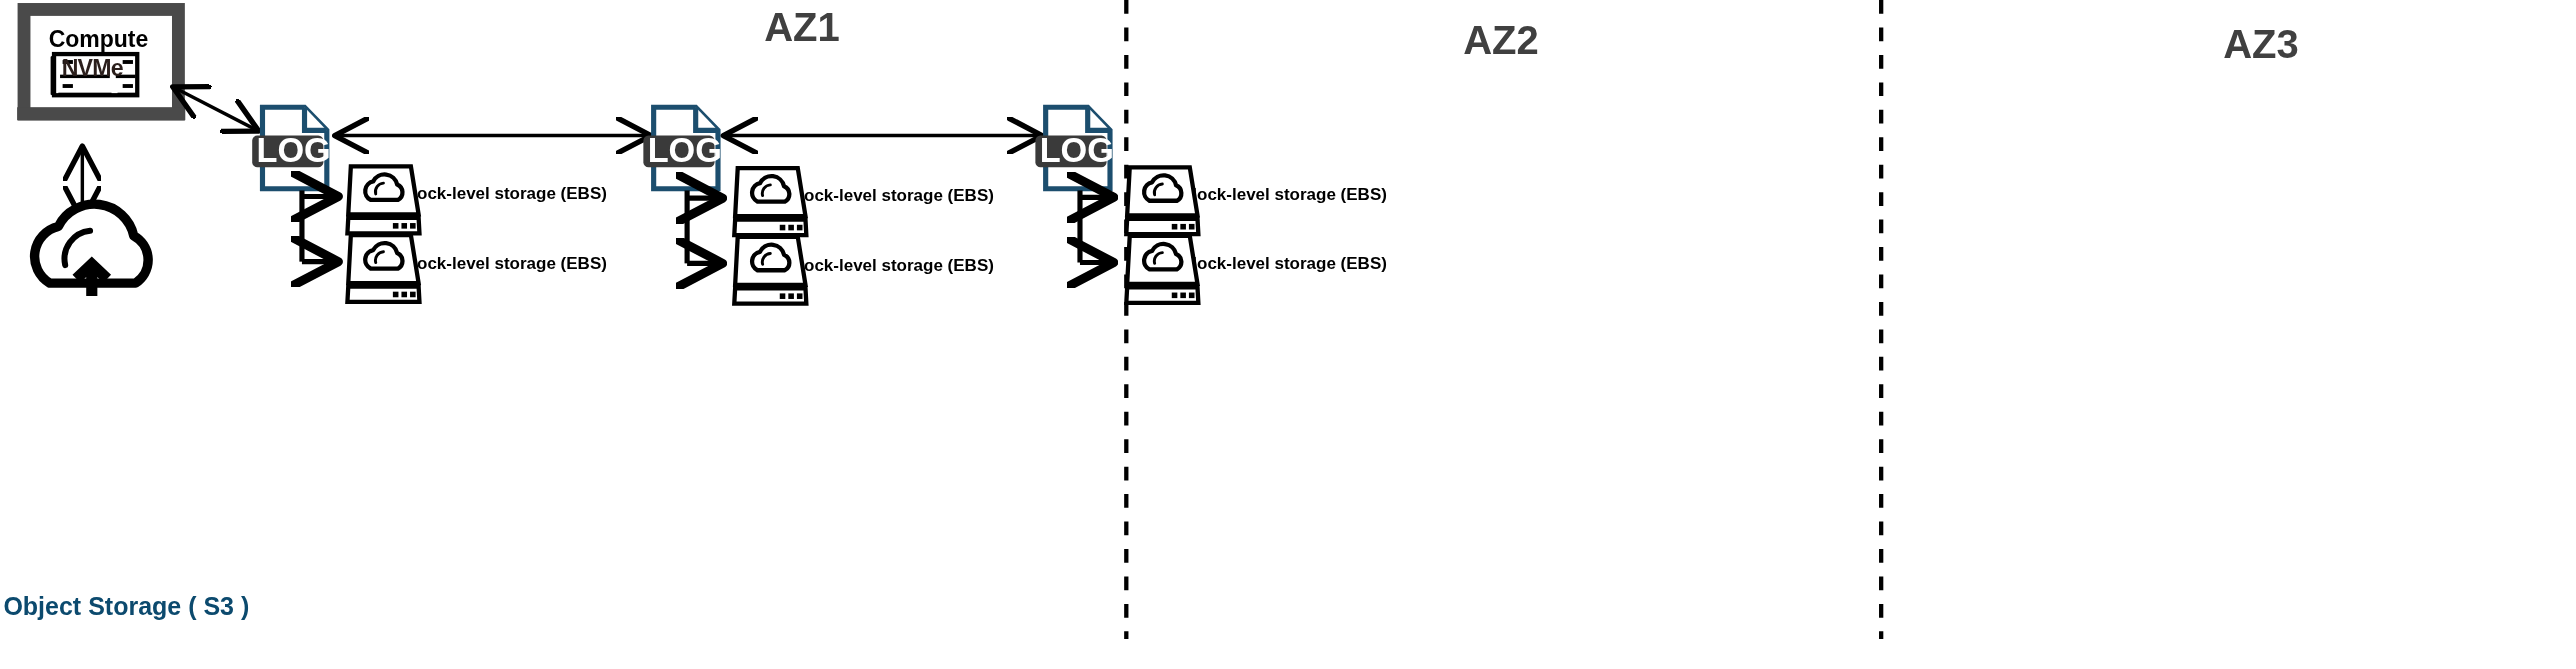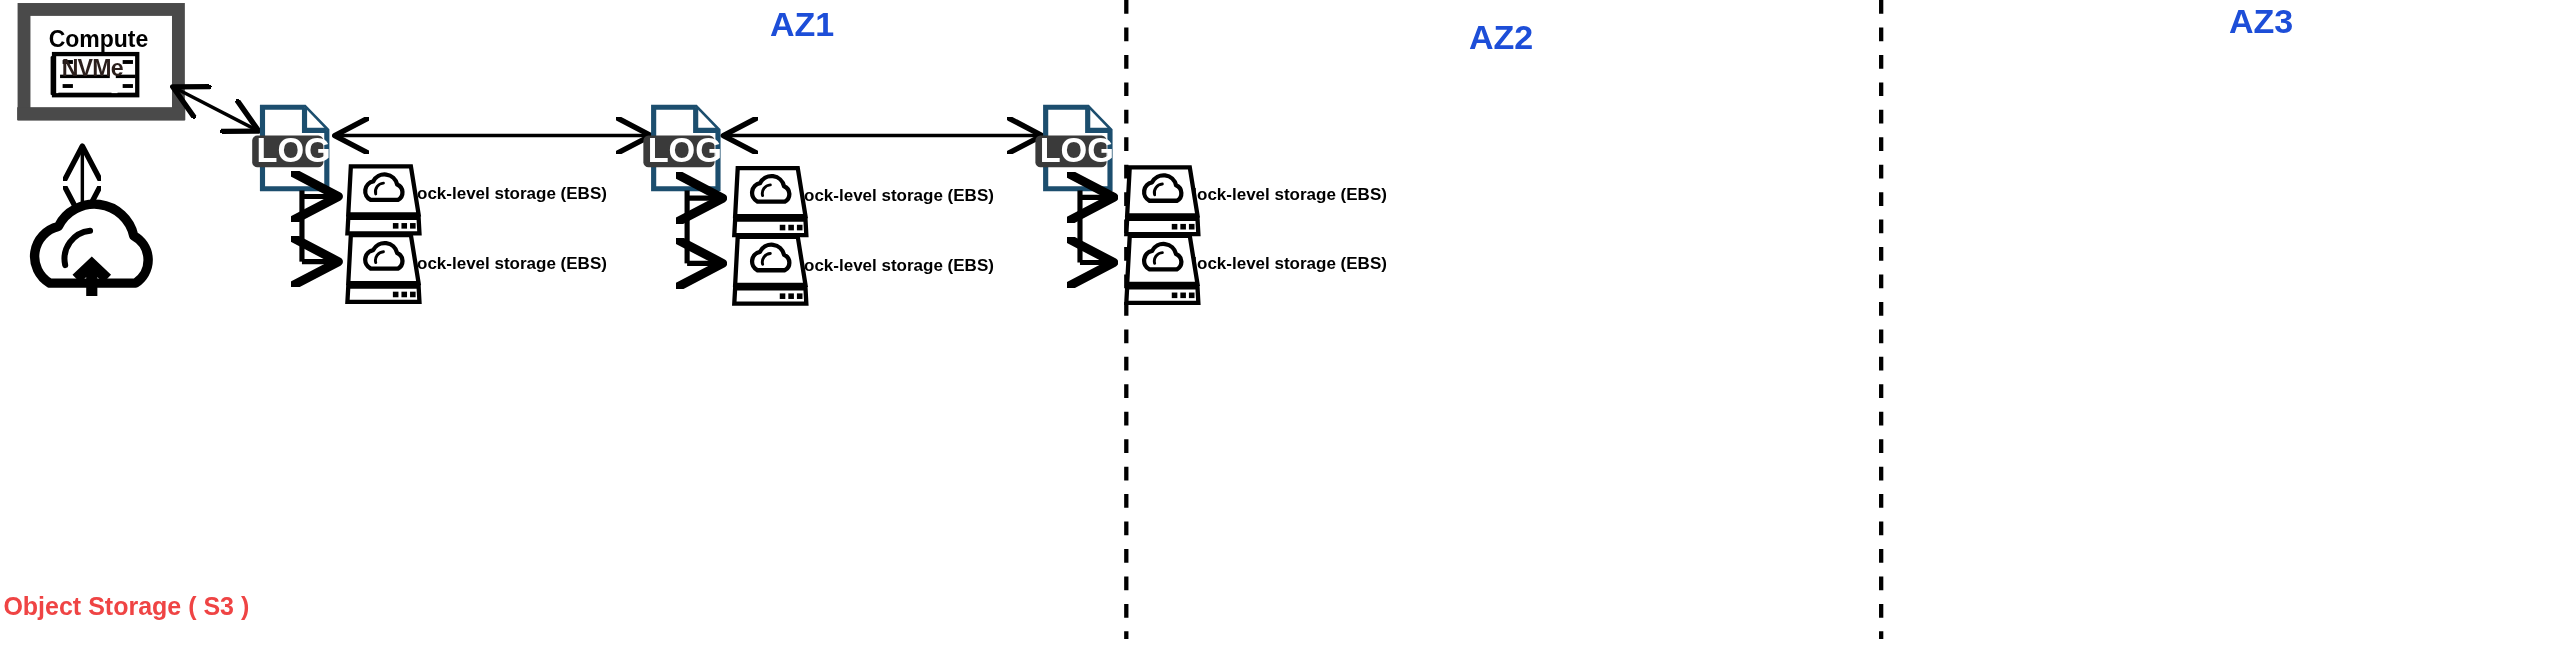--- a/index.html
+++ b/index.html
@@ -22,22 +22,22 @@
     position: absolute;
     left: 0;
     top: 0;
     width: 2576px;
     height: 670px;
   }
   .az-title {
     position: absolute;
     font-family: "Liberation Sans", sans-serif;
     font-weight: bold;
-    font-size: 34px;
-    color: #1d4ed8;
+    font-size: 40px;
+    color: #404040;
     text-align: center;
     white-space: nowrap;
     letter-spacing: 0px;
   }
   .compute-label {
     position: absolute;
     font-family: "Liberation Sans", sans-serif;
     font-weight: bold;
     font-size: 23px;
     color: #000000;
@@ -50,21 +50,21 @@
     font-weight: bold;
     font-size: 17px;
     color: #000000;
     white-space: nowrap;
   }
   .s3-label {
     position: absolute;
     font-family: "Liberation Sans", sans-serif;
     font-weight: bold;
     font-size: 25px;
-    color: #ef4444;
+    color: #0c4a6e;
     white-space: nowrap;
   }
   .log-text {
     font-family: "Liberation Sans", sans-serif;
     font-weight: bold;
     font-size: 40px;
     fill: #ffffff;
   }
   .nvme-text {
     font-family: "Liberation Sans", sans-serif;
@@ -74,21 +74,21 @@
     letter-spacing: -1px;
   }
 </style>
 </head>
 <body>
 
 <div id="canvas">
 
   <div class="az-title" style="left:716px; top:5.1px; width:172px;">AZ1</div>
   <div class="az-title" style="left:1415px; top:18px; width:172px;">AZ2</div>
-  <div class="az-title" style="left:2175px; top:2px; width:172px;">AZ3</div>
+  <div class="az-title" style="left:2175px; top:22px; width:172px;">AZ3</div>
 
   <div class="compute-label" style="left:17px; top:26px; width:163px;">Compute</div>
 
   <div class="s3-label" style="left:3.4px; top:592px;">Object Storage ( S3 )</div>
 
   <div class="ebs-label" style="left:400px; top:184px;">Block-level storage (EBS)</div>
   <div class="ebs-label" style="left:400px; top:254px;">Block-level storage (EBS)</div>
 
   <div class="ebs-label" style="left:787px; top:186px;">Block-level storage (EBS)</div>
   <div class="ebs-label" style="left:787px; top:256px;">Block-level storage (EBS)</div>

